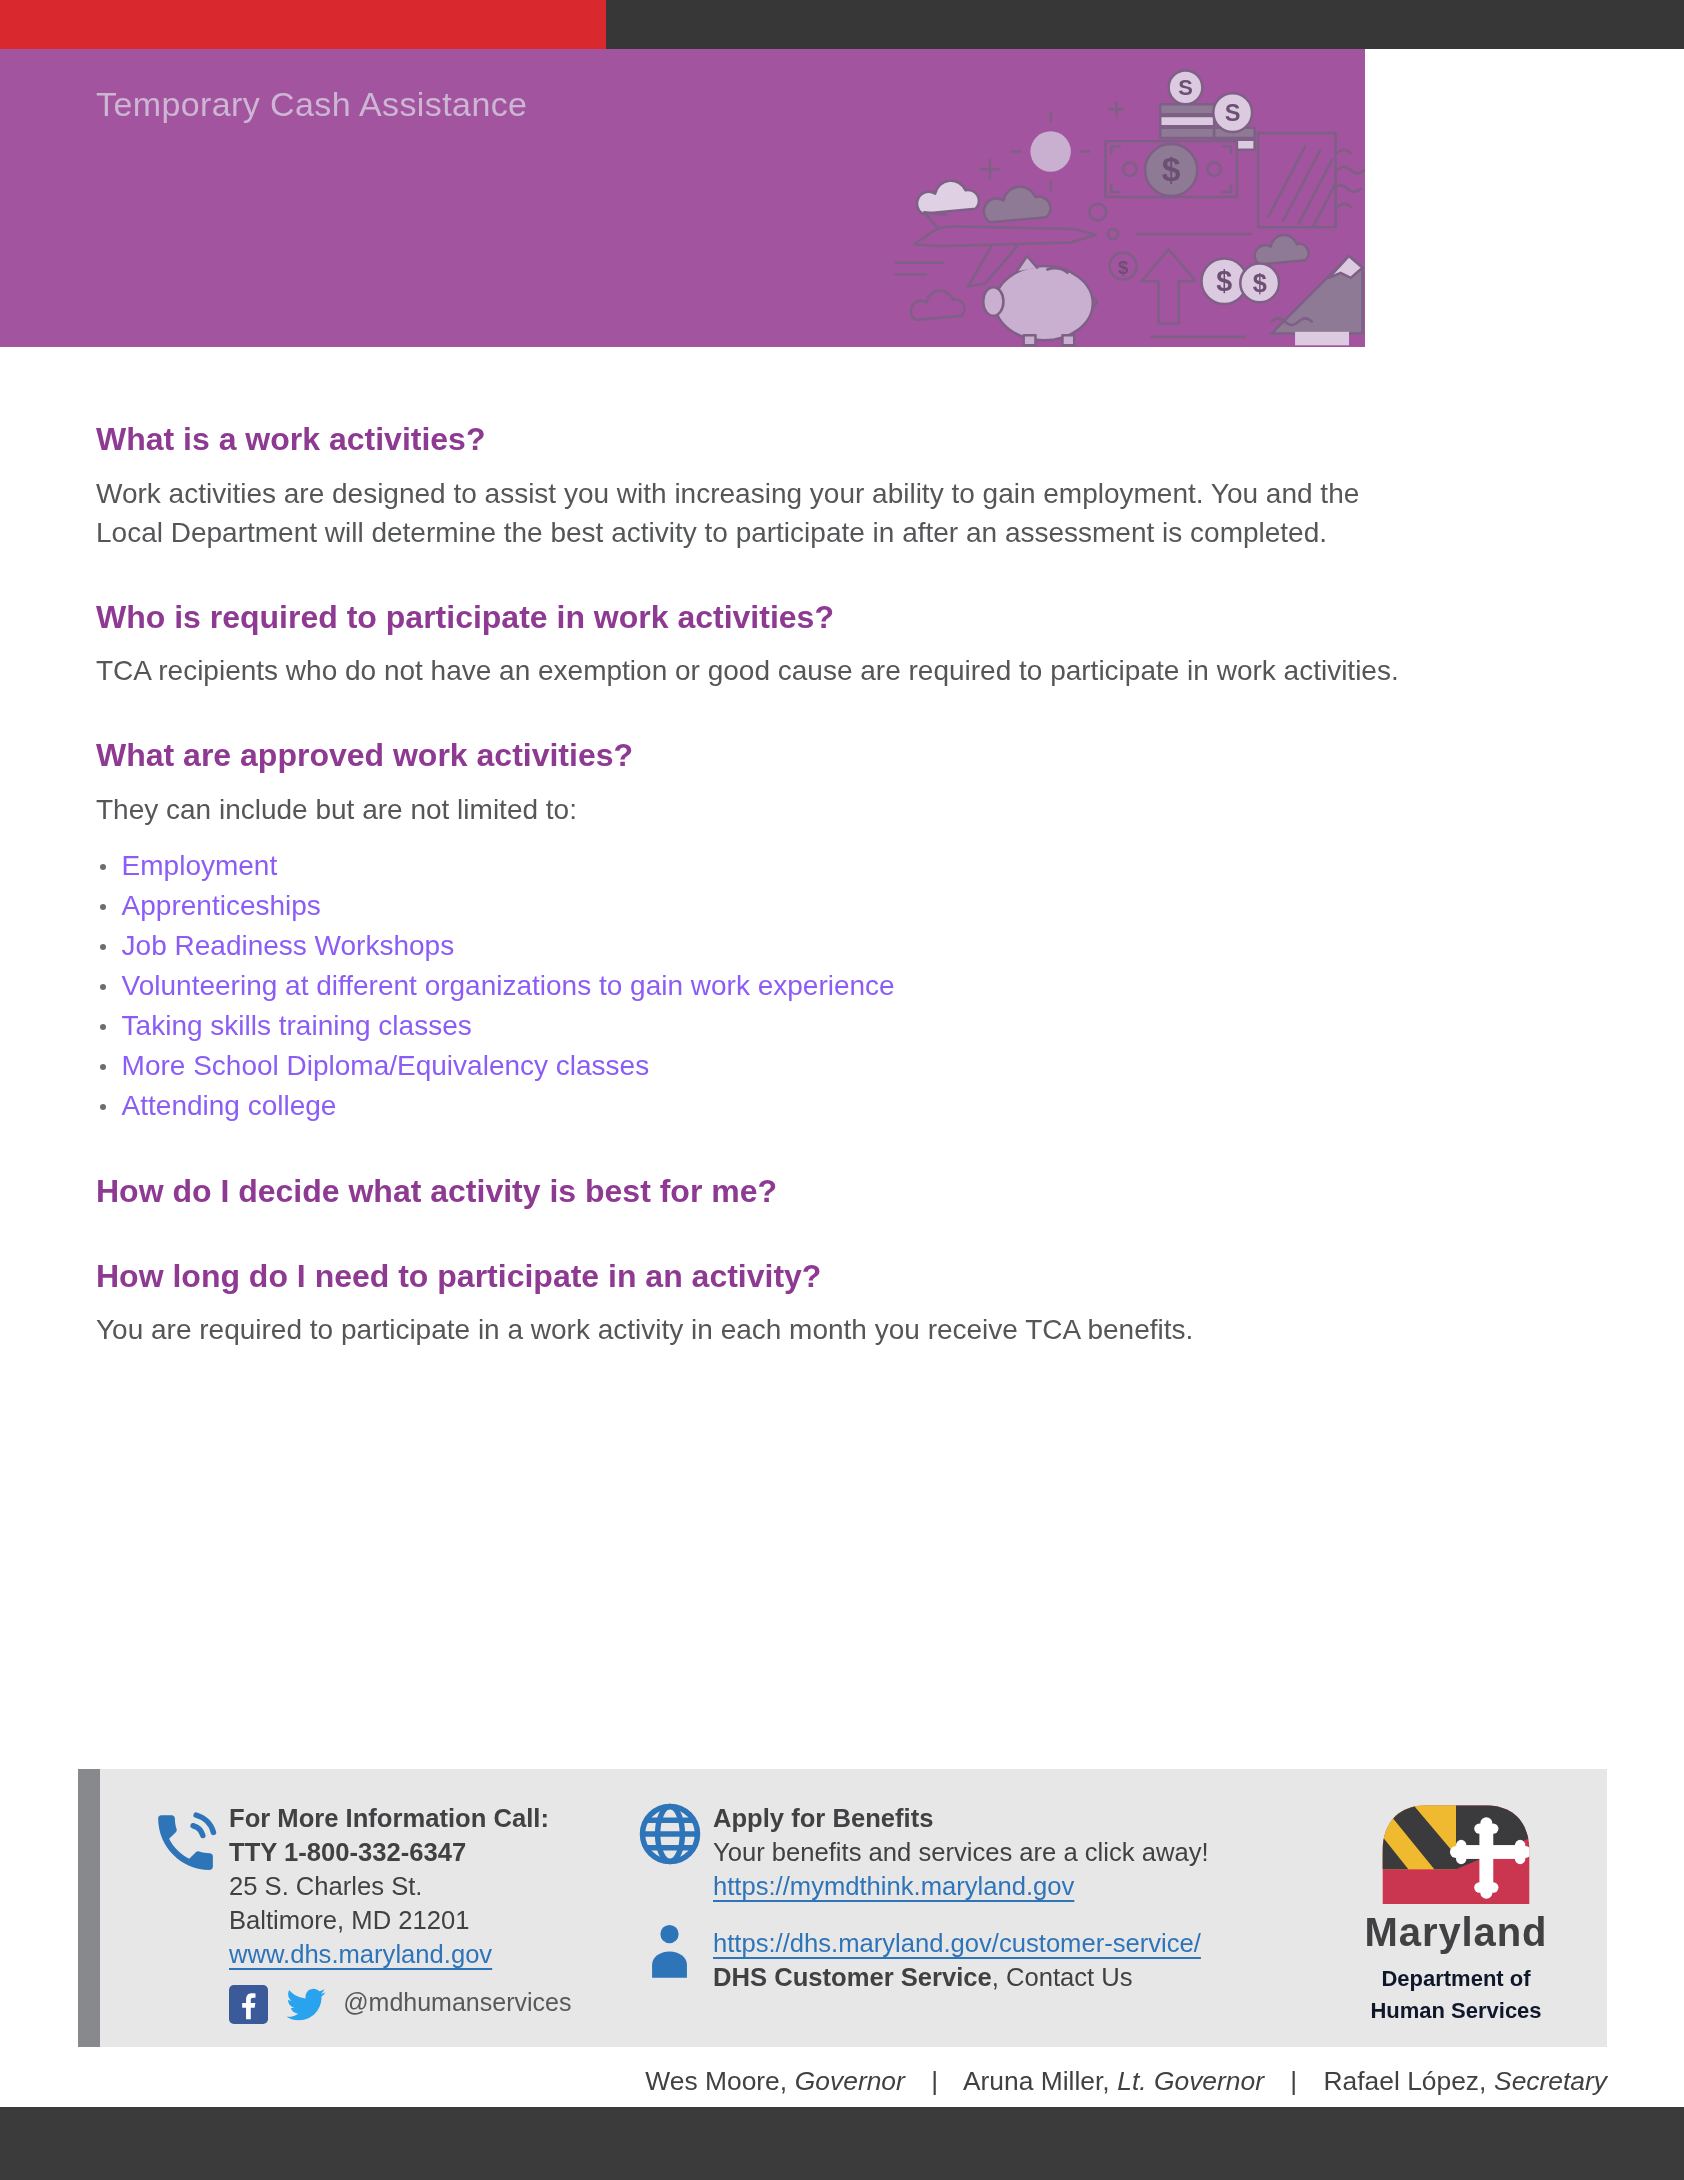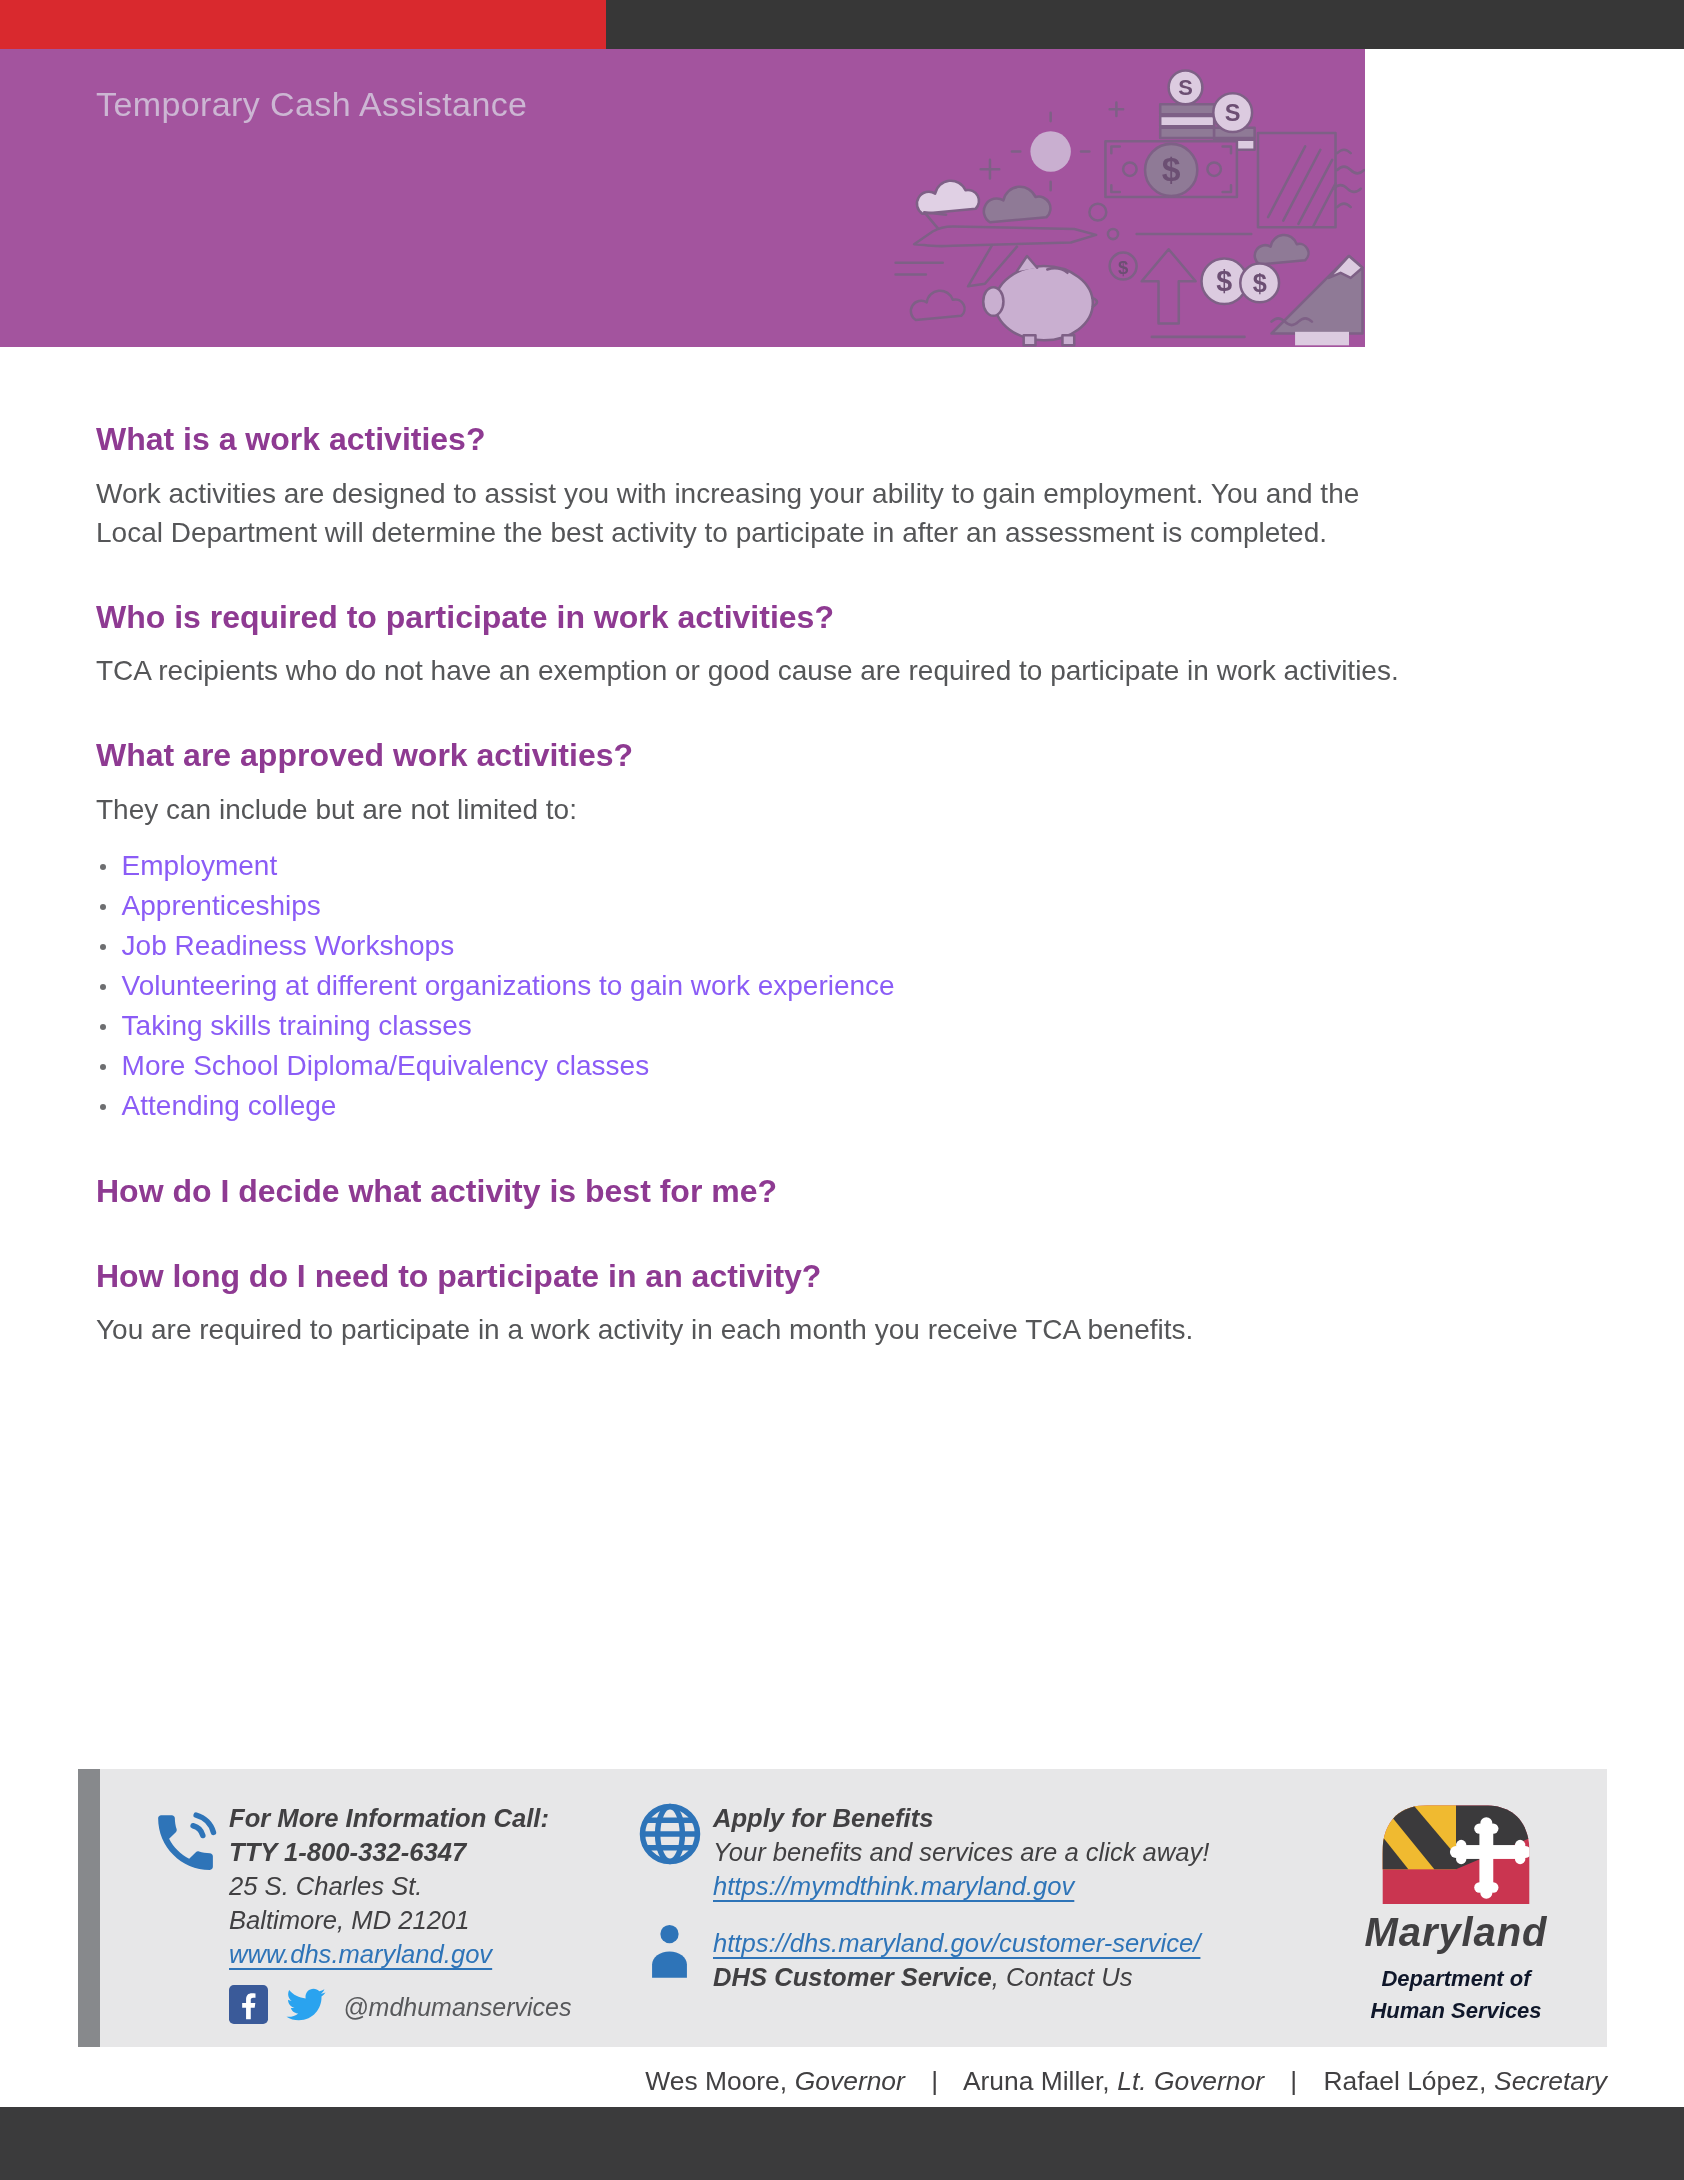--- a/index.html
+++ b/index.html
@@ -20,26 +20,26 @@
   .main{position:absolute;left:96px;top:348px;width:1525px;}
   .main h2{font-size:32px;line-height:39px;font-weight:bold;color:#8e3a92;margin:46px 0 0 0;}
   .main h2.first{margin-top:72px;}
   .main p{font-size:28px;line-height:39px;color:#555658;margin:14.5px 0 0 0;white-space:pre-line;}
   .main ul{list-style:none;margin:17px 0 0 0;padding:0;}
   .main li{position:relative;font-size:28px;line-height:40px;color:#8b5cf6;padding-left:25.6px;}
   .main li::before{content:"";position:absolute;left:4.3px;top:18px;width:6px;height:6px;border-radius:50%;background:#6d6e70;}
 
   
   .footer-box{position:absolute;left:78px;top:1769px;width:1529px;height:278px;background:#e7e7e8;
-              border-left:22px solid #87898c;box-sizing:border-box;font-style:italic;}
+              border-left:22px solid #87898c;box-sizing:border-box;}
   .fcol-text{position:absolute;font-size:25.6px;line-height:34px;color:#414042;}
   .bold{font-weight:bold;}
   a.link{color:#2e74b8;text-decoration:underline;text-underline-offset:5.1px;cursor:pointer;}
   .icon-abs{position:absolute;}
-  .social-row{display:flex;align-items:flex-end;gap:13.6px;margin-top:13.6px;}
+  .social-row{display:flex;align-items:flex-start;gap:13.6px;margin-top:13.6px;}
   .handle{font-size:25px;color:#58595b;}
 
   
   .md-logo{position:absolute;left:1241px;top:31px;width:230px;text-align:center;}
   .md-state{font-size:40px;font-weight:bold;color:#414042;letter-spacing:0.9px;margin-top:3.4px;}
   .md-dept{font-size:22px;line-height:32px;font-weight:bold;color:#0f172a;margin-top:8px;}
 
   
   .gov-line{position:absolute;right:78px;top:2066px;font-size:26.4px;color:#414042;white-space:nowrap;}
   .gov-line em{font-style:italic;margin-left:7.7px;}

